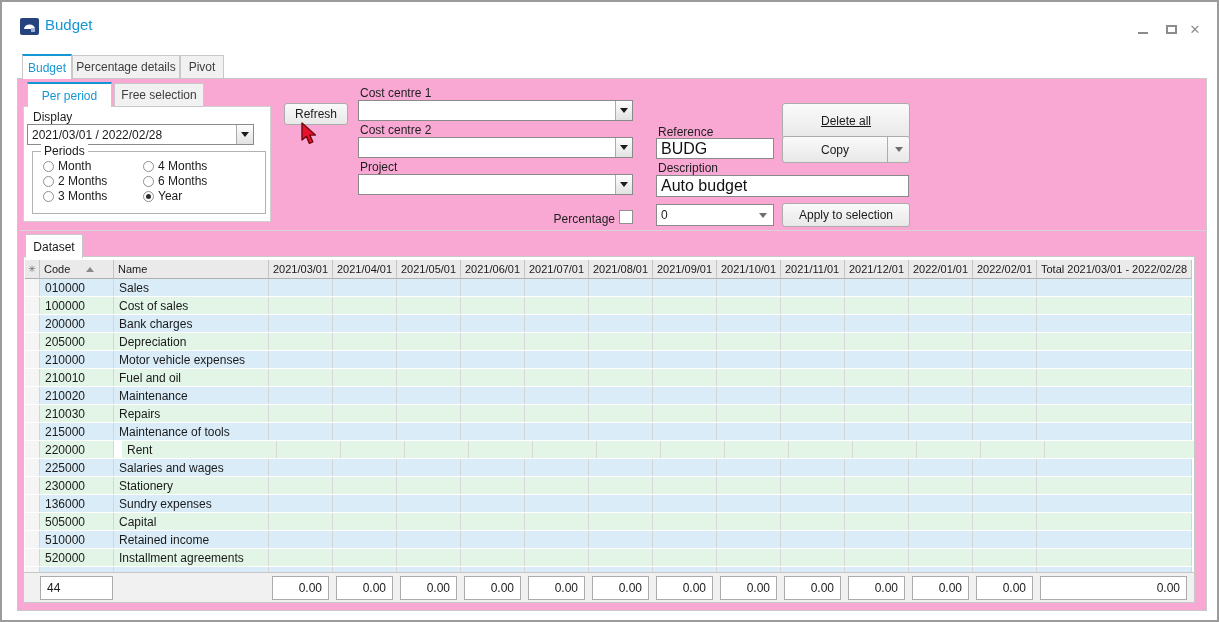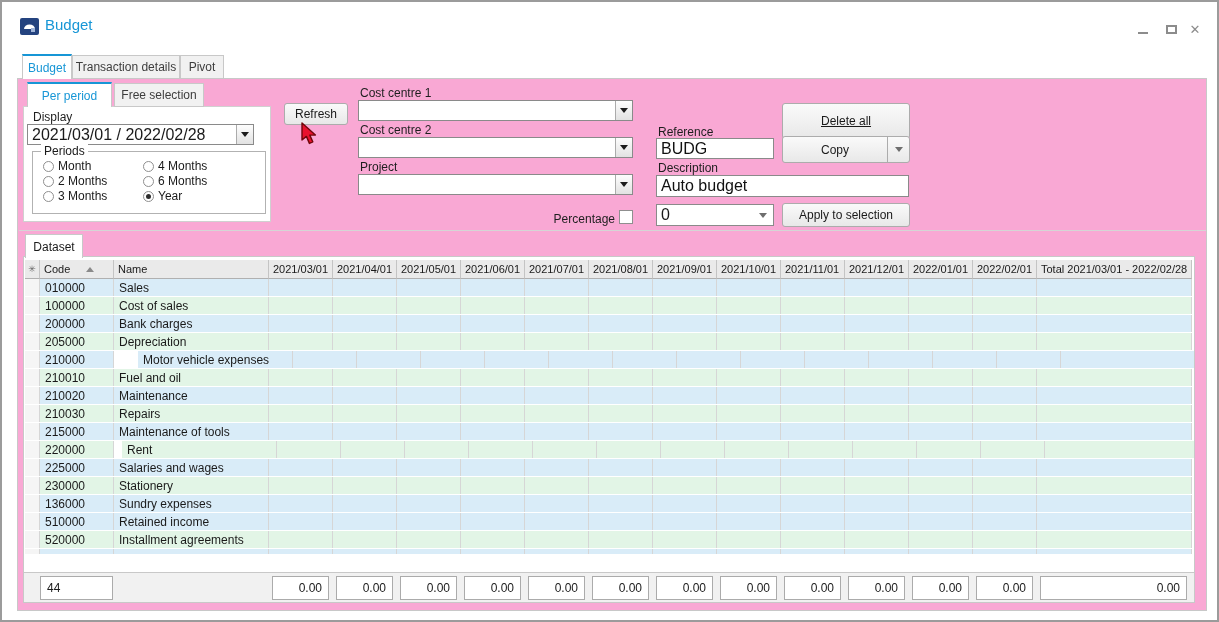--- a/index.html
+++ b/index.html
@@ -28,21 +28,21 @@
   .tab.active{background:#fff;border-top:2px solid var(--accent);border-bottom:none;color:var(--accent);height:25px;z-index:3;}
 
   
   #page{position:absolute;left:15px;top:76px;width:1190px;height:533px;background:#f9a8d4;border:1px solid var(--bd);z-index:2;}
 
   .panel-box{position:absolute;border:1px solid #D0D0D0;background:#fff;}
   .lbl{position:absolute;font-size:12px;color:#1E1E1E;white-space:nowrap;}
 
   
   .combo{position:absolute;background:#fff;border:1px solid #8A8A8A;display:flex;align-items:center;}
-  .combo .val{flex:1;font-size:16px;padding-left:4px;white-space:nowrap;overflow:hidden;}
+  .combo .val{flex:1;font-size:12px;padding-left:4px;white-space:nowrap;overflow:hidden;}
   .combo .arrow-btn{width:17px;align-self:stretch;border-left:1px solid #ABABAB;background:linear-gradient(#FDFDFD,#E2E2E2);display:flex;align-items:center;justify-content:center;}
   .tri-down{width:0;height:0;border-left:4px solid transparent;border-right:4px solid transparent;border-top:5px solid #1C1C1C;}
   .tri-down.gray{border-top-color:#6E6E6E;}
   .combo.flat .arrow-flat{width:20px;display:flex;align-items:center;justify-content:center;}
 
   .txt-input{position:absolute;border:1px solid #8A8A8A;background:#fff;font-family:"Liberation Sans",sans-serif;font-size:16px;padding-left:4px;color:#111;outline:none;}
 
   
   .fieldset{position:absolute;border:1px solid #B2B2B2;background:#fff;}
   .fieldset .legend{position:absolute;top:-8px;left:8px;background:#fff;padding:0 3px;font-size:12px;}
@@ -97,21 +97,21 @@
       <span class="maximize-glyph"></span>
     </div>
   <div class="winbtn" style="left:1184px;">
       <span class="close-glyph">✕</span>
     </div>
 
   <div class="tab active" style="left:20px;top:52px;width:50px;">
       <span>Budget</span>
     </div>
   <div class="tab" style="left:70px;top:53px;width:108px;">
-      <span>Transaction details</span>
+      <span>Percentage details</span>
     </div>
   <div class="tab" style="left:178px;top:53px;width:44px;">
       <span>Pivot</span>
     </div>
 
   <div id="page">
 
     <div class="tab active" style="left:9px;top:3px;width:85px;">
         <span>Per period</span>
       </div>
@@ -364,21 +364,21 @@
             <div class="g-c" style="width: 64px;"></div>
             <div class="g-c" style="width: 64px;"></div>
             <div class="g-c" style="width: 64px;"></div>
             <div class="g-c" style="width: 155px;"></div>
           </div>
           <div class="g-row alt-blue">
             <div class="g-c g-ind" style="width: 15px;"></div>
             <div class="g-c" style="width: 74px;">
               <span>210000</span>
             </div>
-            <div class="g-c" style="width: 155px; margin-left: 24px;">
+            <div class="g-c" style="width: 155px;">
               <span>Motor vehicle expenses</span>
             </div>
             <div class="g-c" style="width: 64px;"></div>
             <div class="g-c" style="width: 64px;"></div>
             <div class="g-c" style="width: 64px;"></div>
             <div class="g-c" style="width: 64px;"></div>
             <div class="g-c" style="width: 64px;"></div>
             <div class="g-c" style="width: 64px;"></div>
             <div class="g-c" style="width: 64px;"></div>
             <div class="g-c" style="width: 64px;"></div>
@@ -542,20 +542,42 @@
             <div class="g-c" style="width: 64px;"></div>
             <div class="g-c" style="width: 155px;"></div>
           </div>
           <div class="g-row alt-blue">
             <div class="g-c g-ind" style="width: 15px;"></div>
             <div class="g-c" style="width: 74px;">
               <span>136000</span>
             </div>
             <div class="g-c" style="width: 155px;">
               <span>Sundry expenses</span>
+            </div>
+            <div class="g-c" style="width: 64px;"></div>
+            <div class="g-c" style="width: 64px;"></div>
+            <div class="g-c" style="width: 64px;"></div>
+            <div class="g-c" style="width: 64px;"></div>
+            <div class="g-c" style="width: 64px;"></div>
+            <div class="g-c" style="width: 64px;"></div>
+            <div class="g-c" style="width: 64px;"></div>
+            <div class="g-c" style="width: 64px;"></div>
+            <div class="g-c" style="width: 64px;"></div>
+            <div class="g-c" style="width: 64px;"></div>
+            <div class="g-c" style="width: 64px;"></div>
+            <div class="g-c" style="width: 64px;"></div>
+            <div class="g-c" style="width: 155px;"></div>
+          </div>
+          <div class="g-row alt-green">
+            <div class="g-c g-ind" style="width: 15px;"></div>
+            <div class="g-c" style="width: 74px;">
+              <span>505000</span>
+            </div>
+            <div class="g-c" style="width: 155px;">
+              <span>Capital</span>
             </div>
             <div class="g-c" style="width: 64px;"></div>
             <div class="g-c" style="width: 64px;"></div>
             <div class="g-c" style="width: 64px;"></div>
             <div class="g-c" style="width: 64px;"></div>
             <div class="g-c" style="width: 64px;"></div>
             <div class="g-c" style="width: 64px;"></div>
             <div class="g-c" style="width: 64px;"></div>
             <div class="g-c" style="width: 64px;"></div>
             <div class="g-c" style="width: 64px;"></div>

